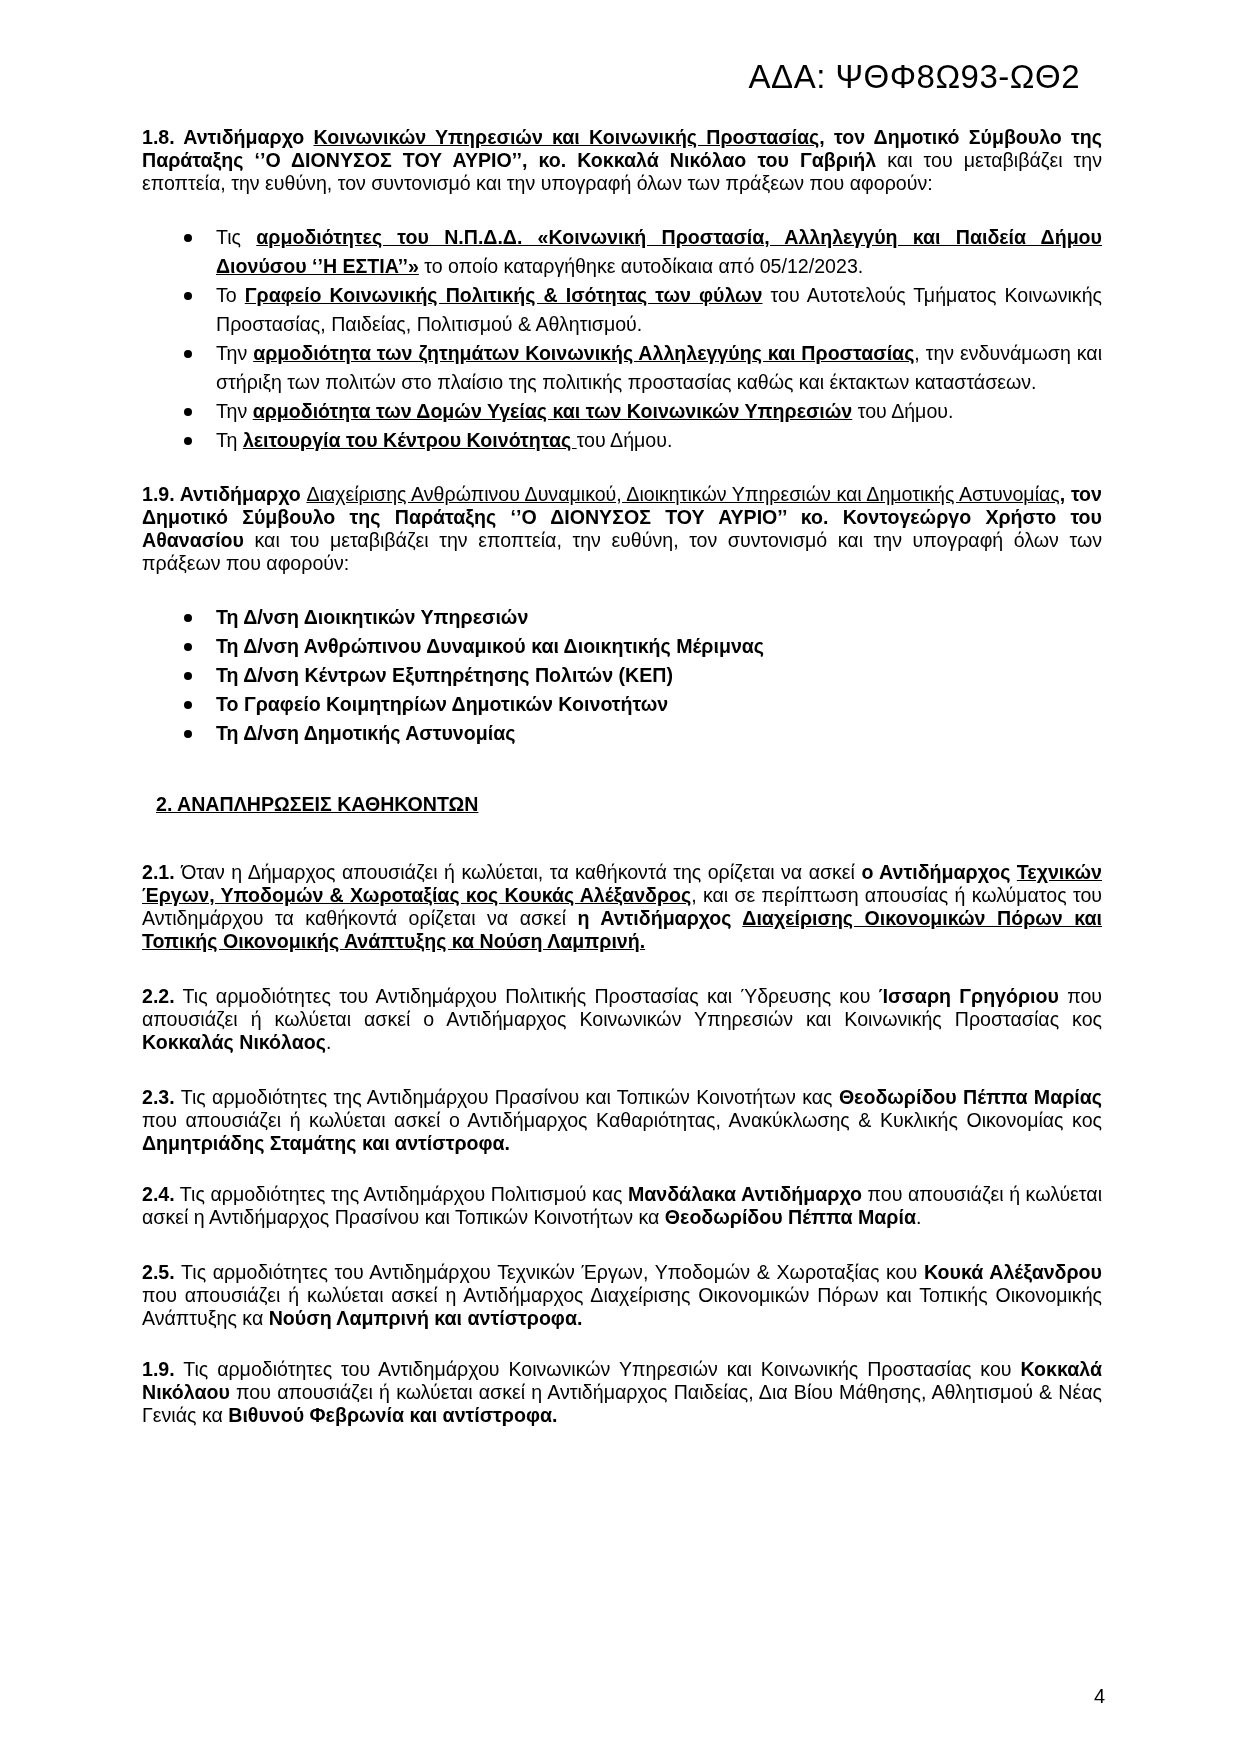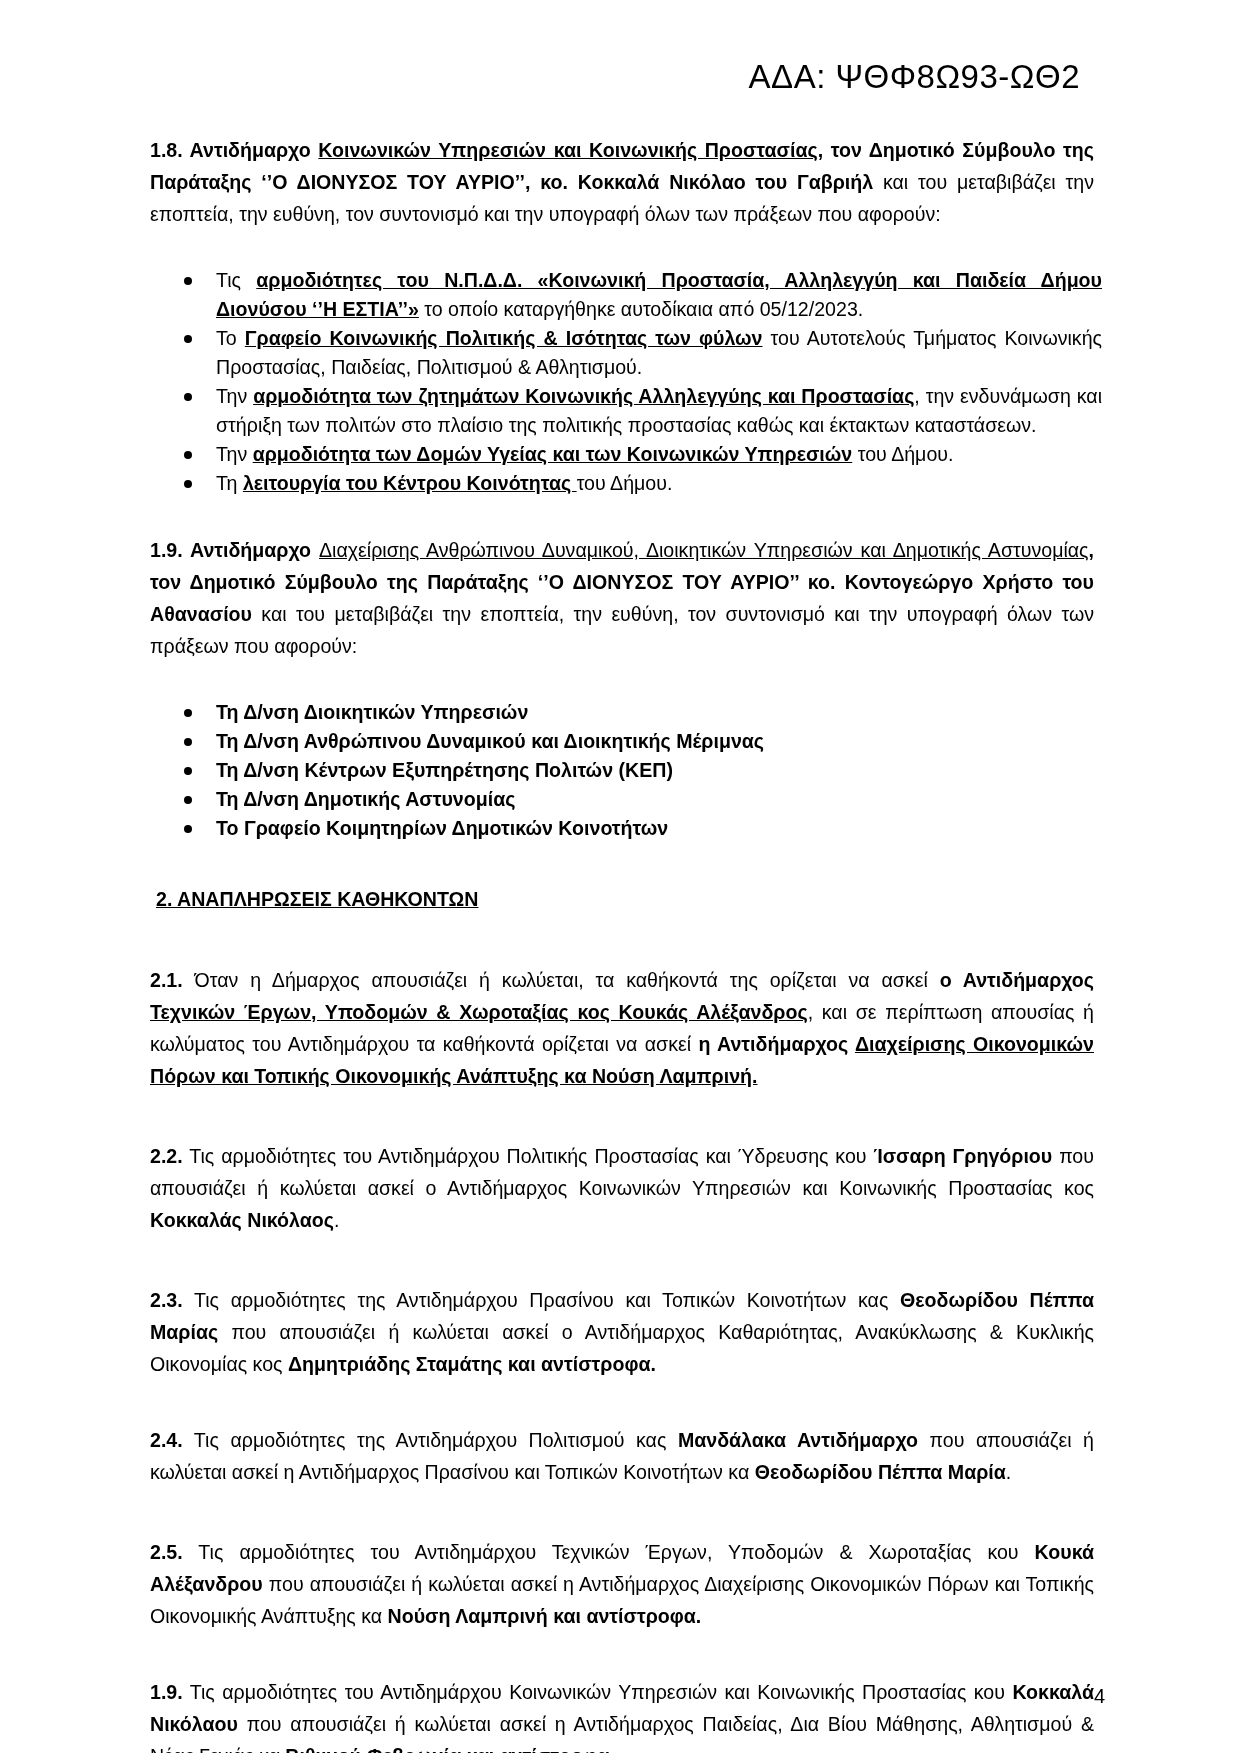--- a/index.html
+++ b/index.html
@@ -1,21 +1,21 @@
 <!DOCTYPE html>
 <html><head>
 <meta charset="utf-8">
 <style>
   html, body { margin: 0; padding: 0; background: #ffffff; }
   body { width: 1240px; height: 1753px; position: relative; overflow: hidden;
          font-family: "Liberation Sans", "DejaVu Sans", sans-serif; color: #000; }
   .ada { position: absolute; top: 18px; right: 160px; font-size: 33px; letter-spacing: 0.5px;
          font-family: "Liberation Sans", sans-serif; margin-top: 40px; }
   .page { position: absolute; left: 142px; width: 960px; top: 126px; }
-  .p { font-size: 19.6px; line-height: 32px; text-align: justify; margin: 8px; }
+  .p { font-size: 19.6px; line-height: 23px; text-align: justify; margin: 0; }
   .p .b { font-weight: bold; }
   .p .u { text-decoration: underline; }
   .p .bu { font-weight: bold; text-decoration: underline; }
   ul.bl { list-style: none; margin: 0; padding: 0; }
   ul.bl li { position: relative; padding-left: 74px; font-size: 19.6px; line-height: 29px; text-align: justify; }
   ul.bl li .dot { position: absolute; left: 42px; top: 11px; width: 8px; height: 8px; border-radius: 50%; background: #000; }
   .bold-list li { font-weight: bold; }
   .gap-s { height: 28px; }
   .gap-m { height: 32px; }
   .h2 { font-size: 19.6px; line-height: 29px; font-weight: bold; text-decoration: underline; margin: 14px; }
@@ -38,22 +38,22 @@
     <li><span class="dot"></span><span>Τη </span><span style="font-weight:bold;text-decoration:underline">λειτουργία του Κέντρου Κοινότητας </span><span>του Δήμου.</span></li>
   </ul>
   <div class="gap-s"></div>
 
   <p class="p"><span class="b">1.9. Αντιδήμαρχο </span><span class="u">Διαχείρισης Ανθρώπινου Δυναμικού, Διοικητικών Υπηρεσιών και Δημοτικής Αστυνομίας</span><span class="b">, τον Δημοτικό Σύμβουλο της Παράταξης ‘’Ο ΔΙΟΝΥΣΟΣ ΤΟΥ ΑΥΡΙΟ’’ κο. Κοντογεώργο Χρήστο του Αθανασίου</span><span> και του μεταβιβάζει την εποπτεία, την ευθύνη, τον συντονισμό και την υπογραφή όλων των πράξεων που αφορούν:</span></p>
   <div class="gap-s"></div>
   <ul class="bl bold-list">
     <li><span class="dot"></span><span>Τη Δ/νση Διοικητικών Υπηρεσιών</span></li>
     <li><span class="dot"></span><span>Τη Δ/νση Ανθρώπινου Δυναμικού και Διοικητικής Μέριμνας</span></li>
     <li><span class="dot"></span><span>Τη Δ/νση Κέντρων  Εξυπηρέτησης Πολιτών (ΚΕΠ)</span></li>
+    <li><span class="dot"></span><span>Το Γραφείο Κοιμητηρίων Δημοτικών Κοινοτήτων</span></li>
     <li><span class="dot"></span><span>Τη Δ/νση Δημοτικής Αστυνομίας</span></li>
-    <li><span class="dot"></span><span>Το Γραφείο Κοιμητηρίων Δημοτικών Κοινοτήτων</span></li>
   </ul>
   <div class="gap-s"></div>
 
   <p class="h2">2. ΑΝΑΠΛΗΡΩΣΕΙΣ ΚΑΘΗΚΟΝΤΩΝ</p>
   <div class="gap-s"></div>
 
   <p class="p"><span class="b">2.1.</span><span> Όταν η Δήμαρχος απουσιάζει ή κωλύεται, τα καθήκοντά της ορίζεται να ασκεί </span><span class="b">ο Αντιδήμαρχος </span><span class="bu">Τεχνικών  Έργων, Υποδομών &amp; Χωροταξίας κος Κουκάς Αλέξανδρος</span><span>, και σε περίπτωση απουσίας ή κωλύματος του Αντιδημάρχου τα καθήκοντά ορίζεται να ασκεί </span><span class="b">η Αντιδήμαρχος </span><span class="bu">Διαχείρισης Οικονομικών Πόρων και Τοπικής Οικονομικής Ανάπτυξης κα Νούση Λαμπρινή.</span></p>
   <div class="gap-m"></div>
 
   <p class="p"><span class="b">2.2.</span><span> Τις αρμοδιότητες του Αντιδημάρχου Πολιτικής Προστασίας και Ύδρευσης κου </span><span class="b">Ίσσαρη Γρηγόριου</span><span> που απουσιάζει ή κωλύεται ασκεί  ο Αντιδήμαρχος Κοινωνικών Υπηρεσιών και Κοινωνικής Προστασίας κος </span><span class="b">Κοκκαλάς Νικόλαος</span><span>.</span></p>

